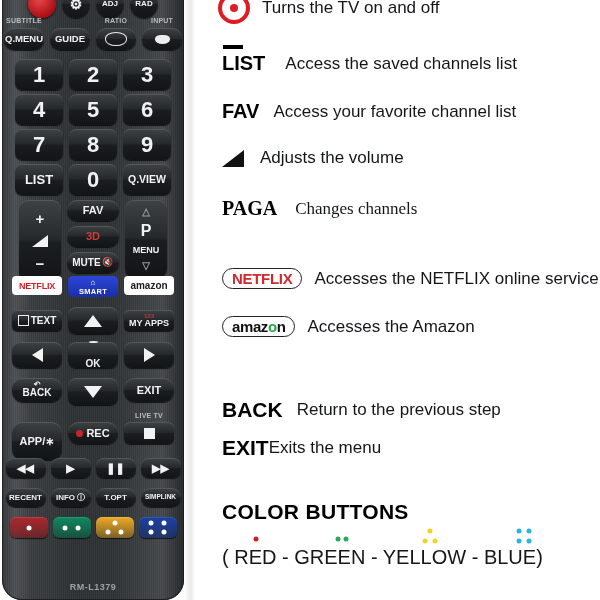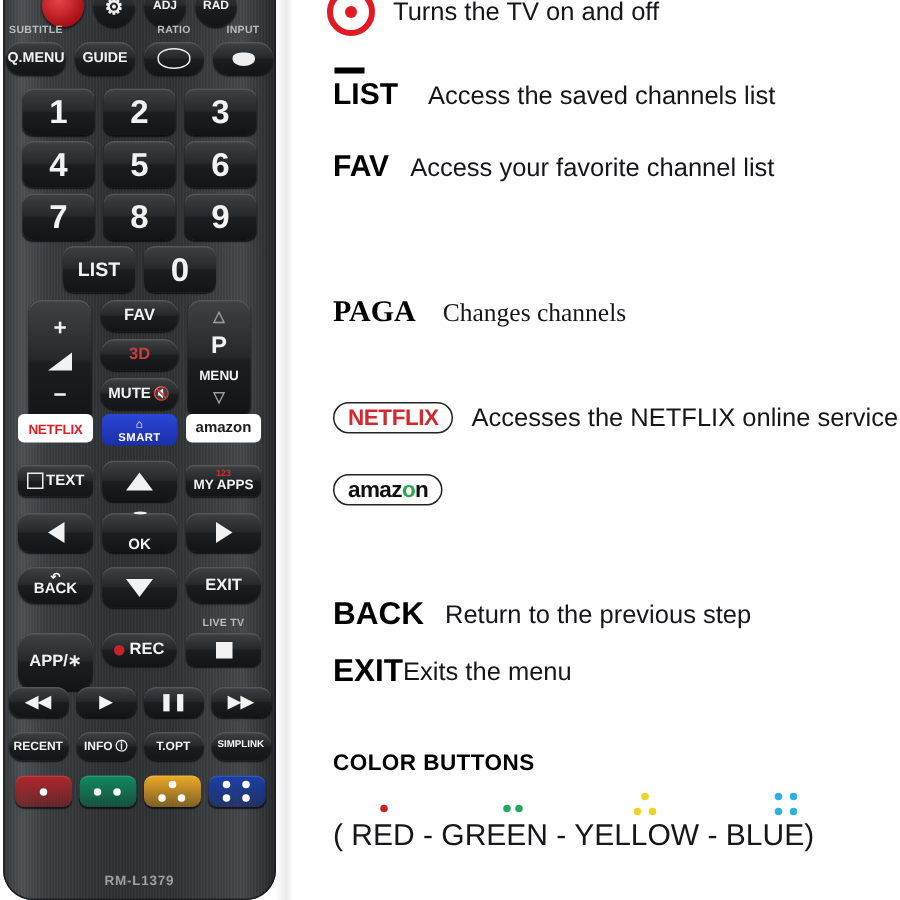--- a/index.html
+++ b/index.html
@@ -153,20 +153,21 @@
         <div class="btn numbtn">6</div>
       </div>
     <div class="grid" style="top:147px;">
         <div class="btn numbtn">7</div>
         <div class="btn numbtn">8</div>
         <div class="btn numbtn">9</div>
       </div>
     <div class="grid" style="top:182px;">
         <div class="btn numbtn small">LIST</div>
         <div class="btn numbtn">0</div>
+        <div class="btn numbtn xs">Q.VIEW</div>
       </div>
 
     <div class="grid" style="top:218px;align-items:flex-start;">
       <div class="btn tallbtn" style="flex-direction:column;justify-content:space-around;padding:6px 0;">
         <span style="font-size:15px;line-height:1;">+</span>
         <span style="display:inline-block;width:0;height:0;border-left:16px solid transparent;border-bottom:12px solid #f2f2f2;"></span>
         <span style="font-size:15px;line-height:1;">−</span>
       </div>
       <div style="display:flex;flex-direction:column;gap:5px;">
         <div class="btn midbtn">FAV</div>
@@ -303,51 +304,56 @@
       <span class="key" style="font-size:20px;">LIST</span>
     </span>
     <span class="desc" style="font-size:17px;margin-left:20px;">Access the saved channels list</span>
   </div>
 
   <div class="row" style="left:26px;top:100px;">
     <span class="key" style="font-size:20px;">FAV</span>
     <span class="desc" style="font-size:17px;margin-left:14px;">Access your favorite channel list</span>
   </div>
 
+  <div class="row" style="left:26px;top:148px;">
+    <span style="display:inline-block;width:0;height:0;border-left:22px solid transparent;border-bottom:17px solid #111;"></span>
+    <span class="desc" style="font-size:17px;margin-left:16px;">Adjusts the volume</span>
+  </div>
 
   <div class="row" style="left:26px;top:197px;font-family:Liberation Serif, serif;">
     <span class="key" style="font-size:20px;">PAGA</span>
     <span class="desc" style="font-size:17px;margin-left:18px;">Changes channels</span>
   </div>
 
   <div class="row" style="left:26px;top:268px;">
     <span class="outline-chip">
       <span class="nf-word">NETFLIX</span>
     </span>
     <span class="desc" style="font-size:17px;margin-left:12px;">Accesses the NETFLIX online service</span>
   </div>
 
   <div class="row" style="left:26px;top:316px;">
     <span class="outline-chip">
       <span class="az-word">amaz<span class="o">o</span>n</span>
     </span>
+    <span class="desc" style="font-size:17px;margin-left:12px;">Accesses the Amazon</span>
   </div>
 
   <div class="row" style="left:26px;top:398px;">
     <span class="key" style="font-size:21px;">BACK</span>
     <span class="desc" style="font-size:17px;margin-left:14px;">Return to the previous step</span>
   </div>
 
   <div class="row" style="left:26px;top:436px;">
     <span class="key" style="font-size:21px;">EXIT</span>
     <span class="desc" style="font-size:17px;">Exits the menu</span>
   </div>
 
   <div class="row" style="left:26px;top:500px;">
-    <span class="key" style="font-size:15px;letter-spacing:.3px;">COLOR BUTTONS</span>
+    <span class="key" style="font-size:21px;letter-spacing:.3px;">COLOR BUTTONS</span>
   </div>
   <div id="legend-color-dots" style="position:absolute;left:26px;top:528px;width:340px;height:20px;">
       <span style="position: absolute; left: 22px; top: 0px; width: 24px; height: 18px;">
         <span class="cd" style="position: absolute; background: rgb(204, 32, 39); left: 50%; top: 60%; transform: translate(-50%, -50%);"></span>
       </span>
       <span style="position: absolute; left: 108px; top: 0px; width: 24px; height: 18px;">
         <span class="cd" style="position: absolute; background: rgb(39, 168, 94); left: 32%; top: 60%; transform: translate(-50%, -50%);"></span>
         <span class="cd" style="position: absolute; background: rgb(39, 168, 94); left: 68%; top: 60%; transform: translate(-50%, -50%);"></span>
       </span>
       <span style="position: absolute; left: 196px; top: 0px; width: 24px; height: 18px;">

